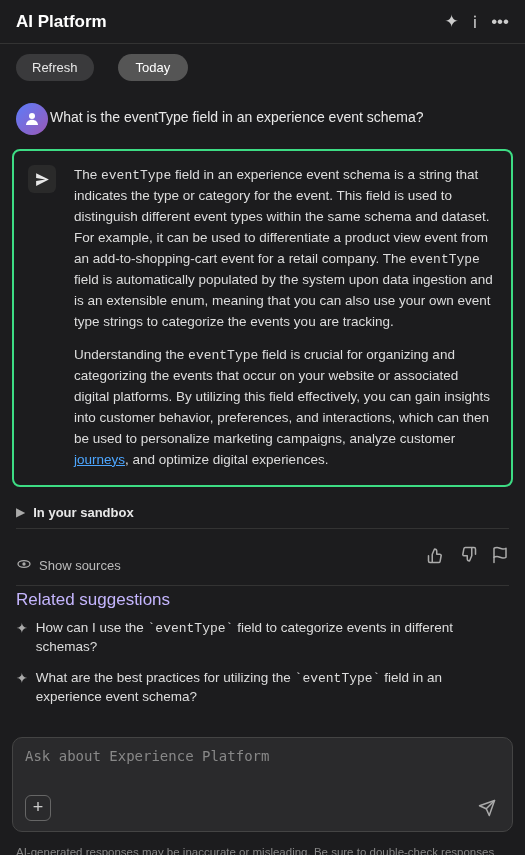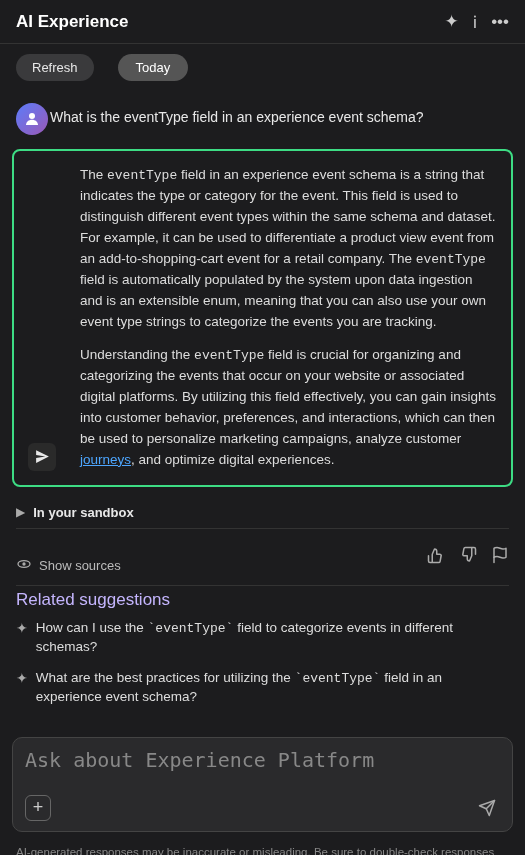--- a/index.html
+++ b/index.html
@@ -97,22 +97,22 @@
     .response-box {
       margin: 6px 12px 10px 12px;
       border: 2px solid #3ddc84;
       border-radius: 8px;
       padding: 14px 14px 14px 14px;
       background: #1c1c1e;
       position: relative;
     }
     .response-header {
       display: flex;
-      align-items: flex-end;
-      gap: 24px;
+      align-items: flex-start;
+      gap: 18px;
     }
     .ai-icon {
       width: 28px;
       height: 28px;
       background: #2a2a2a;
       border-radius: 6px;
       flex-shrink: 0;
       display: flex;
       align-items: center;
       justify-content: center;
@@ -237,21 +237,21 @@
       border: 1px solid #444;
       border-radius: 10px;
       padding: 10px 12px;
     }
     .input-field {
       width: 100%;
       background: transparent;
       border: none;
       outline: none;
       color: #bbb;
-      font-size: 20px;
+      font-size: 14px;
       resize: none;
       min-height: 36px;
     }
     .input-field::placeholder { color: #888; }
     .input-bottom-row {
       display: flex;
       align-items: center;
       justify-content: space-between;
       margin-top: 8px;
     }
@@ -286,21 +286,21 @@
       padding: 6px 16px 12px 16px;
       font-size: 11.5px;
       color: #888;
       line-height: 1.4;
     }
   </style>
 </head>
 <body>
 
 <div class="header">
-  <span class="header-title">AI Experience</span>
+  <span class="header-title">AI Platform</span>
   <div class="header-icons">
     <span class="header-icon">✦</span>
     <span class="header-icon">ℹ</span>
     <span class="header-icon">•••</span>
   </div>
 </div>
 
 <div class="toolbar">
   <button class="btn-refresh">Refresh</button>
   <button class="btn-today">Today</button>

